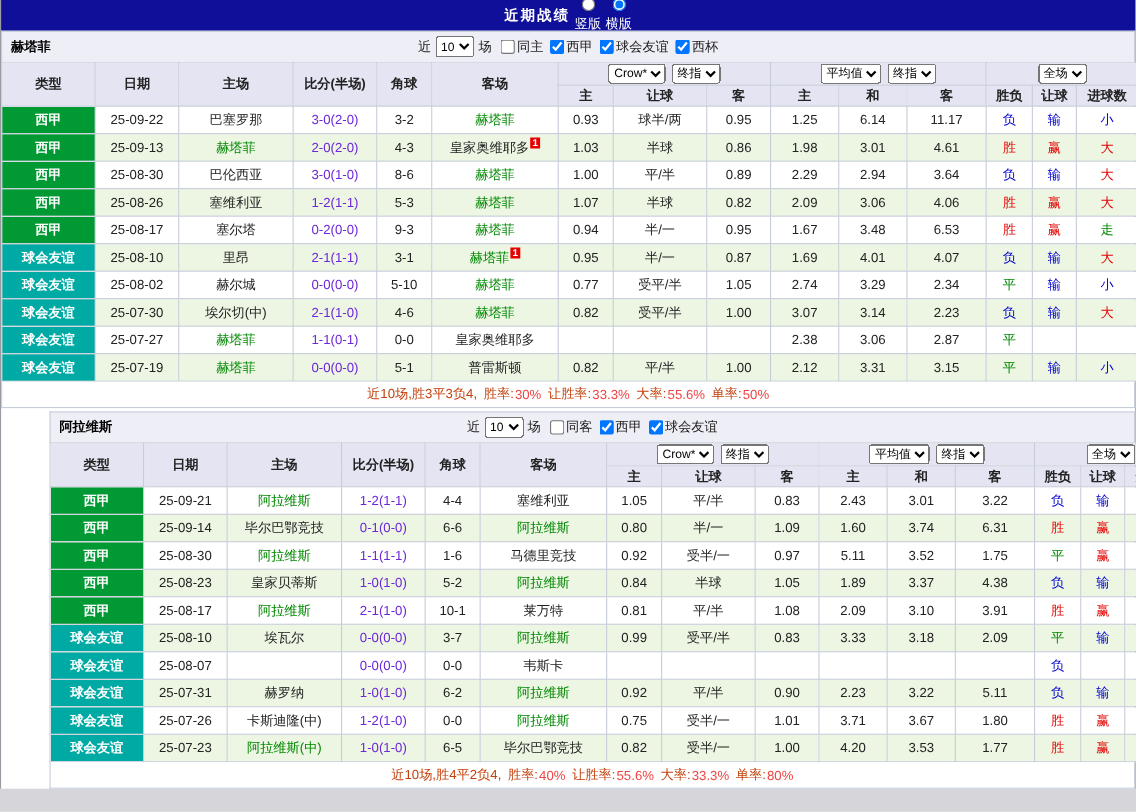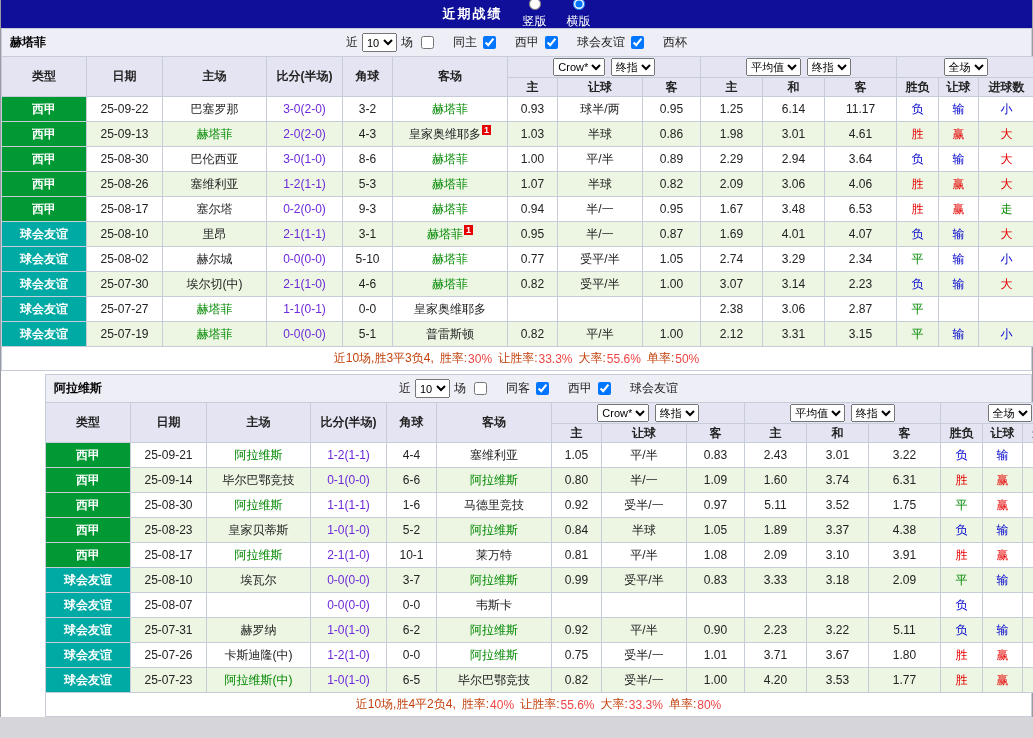--- a/index.html
+++ b/index.html
@@ -10,40 +10,40 @@
     font-family: "Liberation Sans", "DejaVu Sans", sans-serif;
     font-size: 12px; color: #222;
   }
   .page {
     width: 1033px; background: #fff;
     border-left: 1px solid #9a9aa2; border-right: 1px solid #9a9aa2;
   }
   
   .topbar {
     height: 28px; background: #0f0f99; color: #fff;
-    display: flex; align-items: center; justify-content: center; gap: 20px;
+    display: flex; align-items: center; justify-content: center; gap: 4px;
   }
   .topbar .title { font-weight: bold; font-size: 13px; letter-spacing: 2px; }
   .radio-label { display: inline-flex; align-items: center; gap: 3px; cursor: pointer; font-size: 12px; flex-direction: column; }
   .radio-label input { margin: 0; width: 12px; height: 12px; }
   
   .section + .section { margin-top: 3px; padding-left: 44px; }
   .section-band {
     position: relative; height: 28px; background: #eeeef6;
     border: 1px solid #c6ccd8; border-bottom: none;
     display: flex; align-items: center;
   }
   .team-name { font-weight: bold; color: #000; padding-left: 8px; position: relative; z-index: 2; }
   .filters {
     position: absolute; left: 0; right: 0;
     display: flex; align-items: center; justify-content: center; gap: 4px;
   }
   .filters select { font-size: 11px; height: 19px; }
   .cbs { display: inline-flex; align-items: center; gap: 6px; margin-left: 4px; }
-  .cbs label { display: inline-flex; align-items: center; gap: 19px; cursor: pointer; }
+  .cbs label { display: inline-flex; align-items: center; gap: 2px; cursor: pointer; }
   .cbs input { margin: 0; width: 13px; height: 13px; }
   
   table { width: 100%; border-collapse: collapse; table-layout: fixed; }
   th, td {
     border: 1px solid #c6ccd8; text-align: center;
     padding: 0 2px; overflow: hidden; white-space: nowrap;
   }
   thead th { background: #e4e4f2; font-weight: bold; font-size: 12px; height: 21px; }
   thead tr.sub th { height: 19px; }
   thead select { font-size: 11px; height: 18px; margin: 0 1px; max-width: 80px; }

